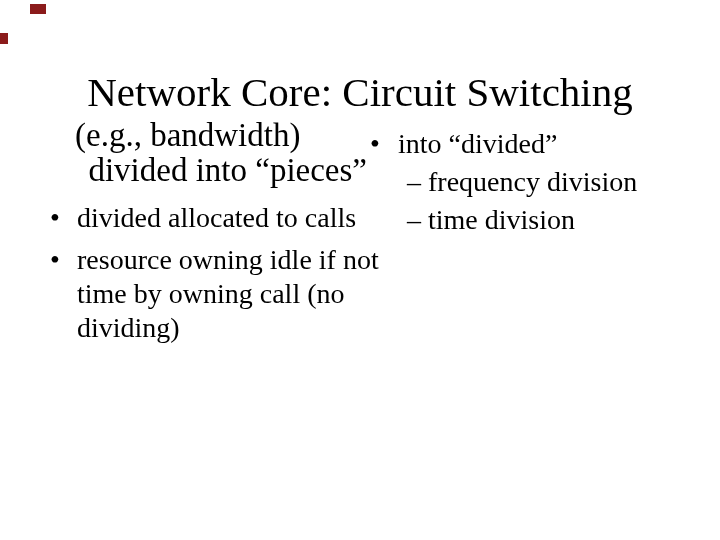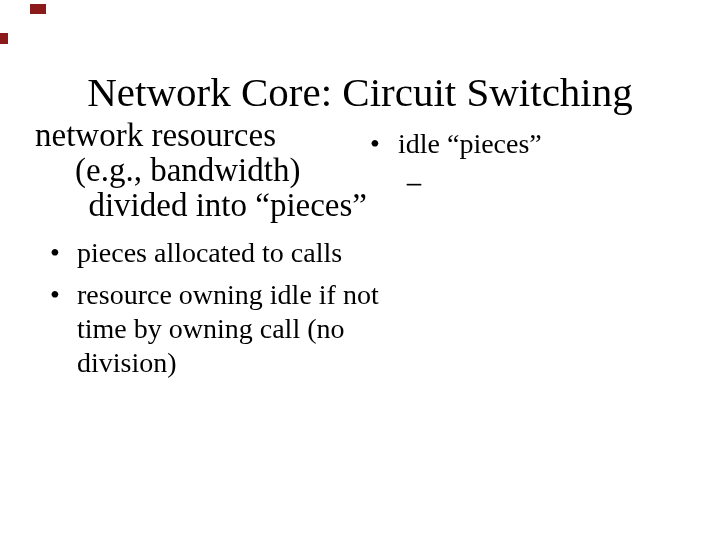--- a/index.html
+++ b/index.html
@@ -48,47 +48,48 @@
 
 <div id="slide">
 
   <div id="deco-top" class="deco"></div>
   <div id="deco-left" class="deco"></div>
 
   <div class="title">Network Core: Circuit Switching</div>
 
   <div class="left-col">
     <div class="intro">
-      <div class="line">network resources</div>
       <div class="line ind">(e.g., bandwidth)</div>
       <div class="line ind red">divided into “pieces”</div>
     </div>
 
     <div class="bullets">
       <div id="bullet-1" class="bullet-item">
         <span class="marker">•</span>
-        <div class="line">pieces allocated to calls</div>
+        <div class="line">divided allocated to calls</div>
       </div>
 
       <div id="bullet-2" class="bullet-item">
         <span class="marker">•</span>
         <div class="line"><span>resource owning </span><span class="red italic">idle</span><span> if not</span></div>
         <div class="line"><span>time by owning call </span><span class="italic">(no</span></div>
-        <div class="line italic">division)</div>
+        <div class="line italic">dividing)</div>
       </div>
     </div>
   </div>
 
   <div class="right-col">
     <div class="r-bullet">
       <span class="marker">•</span>
-      <div class="line">idle “pieces”</div>
+      <div class="line">into “divided”</div>
     </div>
 
     <div class="dash-item">
       <span class="marker">–</span>
+      <span>frequency division</span>
     </div>
     <div class="dash-item">
       <span class="marker">–</span>
+      <span>time division</span>
     </div>
   </div>
 
 </div>
 
 </body></html>

